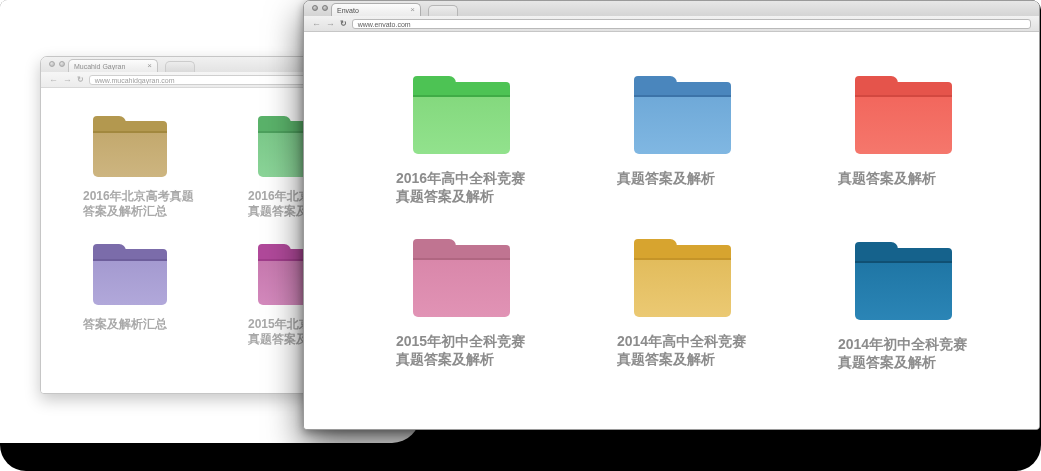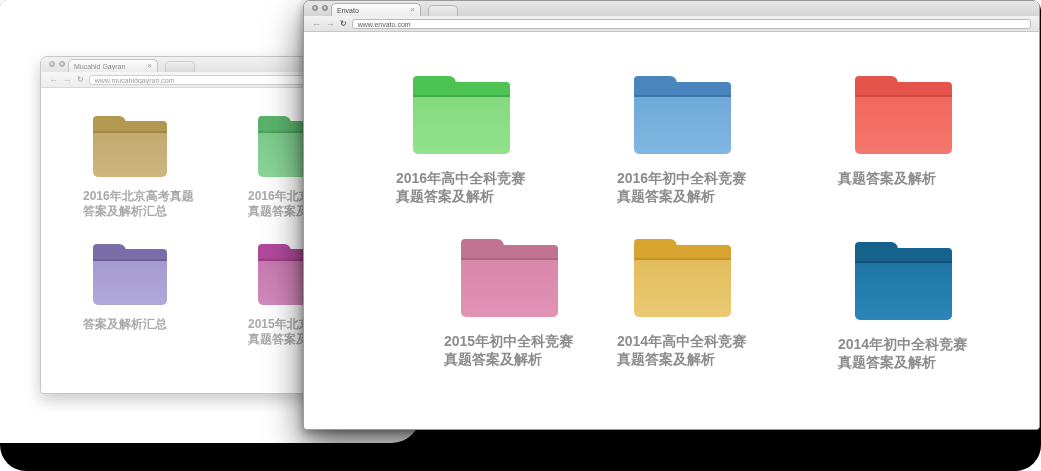--- a/index.html
+++ b/index.html
@@ -174,36 +174,35 @@
     </div>
   </div>
         <div class="cell" style="left: 313px; top: 44px;">
     <div class="folder">
       <div class="f-tab" style="background: rgb(74, 134, 189);"></div>
       <div class="f-top" style="background: rgb(74, 134, 189);"></div>
       <div class="f-sep" style="background: rgb(60, 115, 168);"></div>
       <div class="f-body" style="background: linear-gradient(rgb(111, 169, 216), rgb(128, 183, 226));"></div>
     </div>
     <div class="label">
-      <span class="l1">2016年初中全科竞赛</span>
       <span class="l2">真题答案及解析</span>
     </div>
   </div>
         <div class="cell" style="left: 534px; top: 44px;">
     <div class="folder">
       <div class="f-tab" style="background: rgb(229, 84, 75);"></div>
       <div class="f-top" style="background: rgb(229, 84, 75);"></div>
       <div class="f-sep" style="background: rgb(210, 72, 64);"></div>
       <div class="f-body" style="background: linear-gradient(rgb(242, 103, 93), rgb(245, 119, 108));"></div>
     </div>
     <div class="label">
       <span class="l2">真题答案及解析</span>
     </div>
   </div>
-        <div class="cell" style="left: 92px; top: 207px; margin-left: 48px;">
+        <div class="cell" style="left: 92px; top: 207px;">
     <div class="folder">
       <div class="f-tab" style="background: rgb(192, 116, 145);"></div>
       <div class="f-top" style="background: rgb(192, 116, 145);"></div>
       <div class="f-sep" style="background: rgb(176, 102, 129);"></div>
       <div class="f-body" style="background: linear-gradient(rgb(217, 135, 170), rgb(225, 147, 181));"></div>
     </div>
     <div class="label">
       <span class="l1">2015年初中全科竞赛</span>
       <span class="l2">真题答案及解析</span>
     </div>

